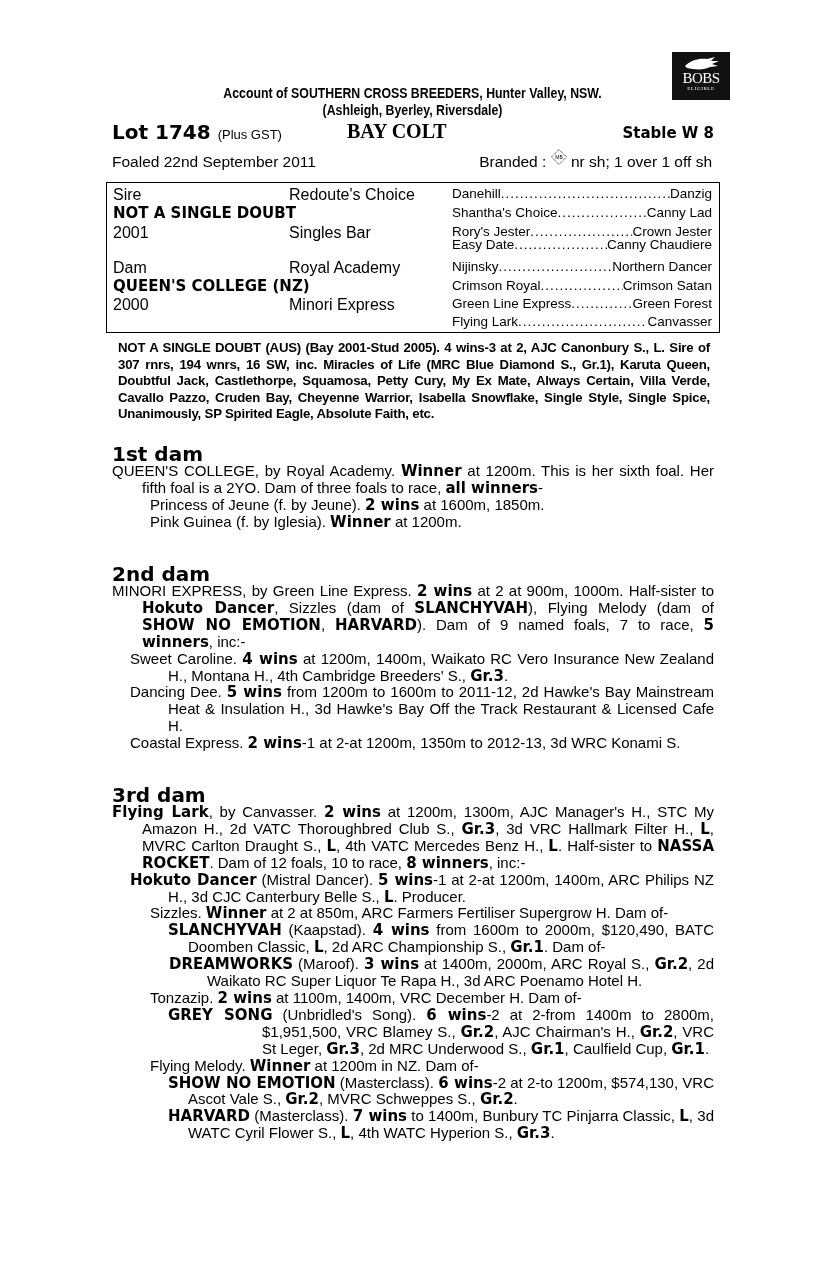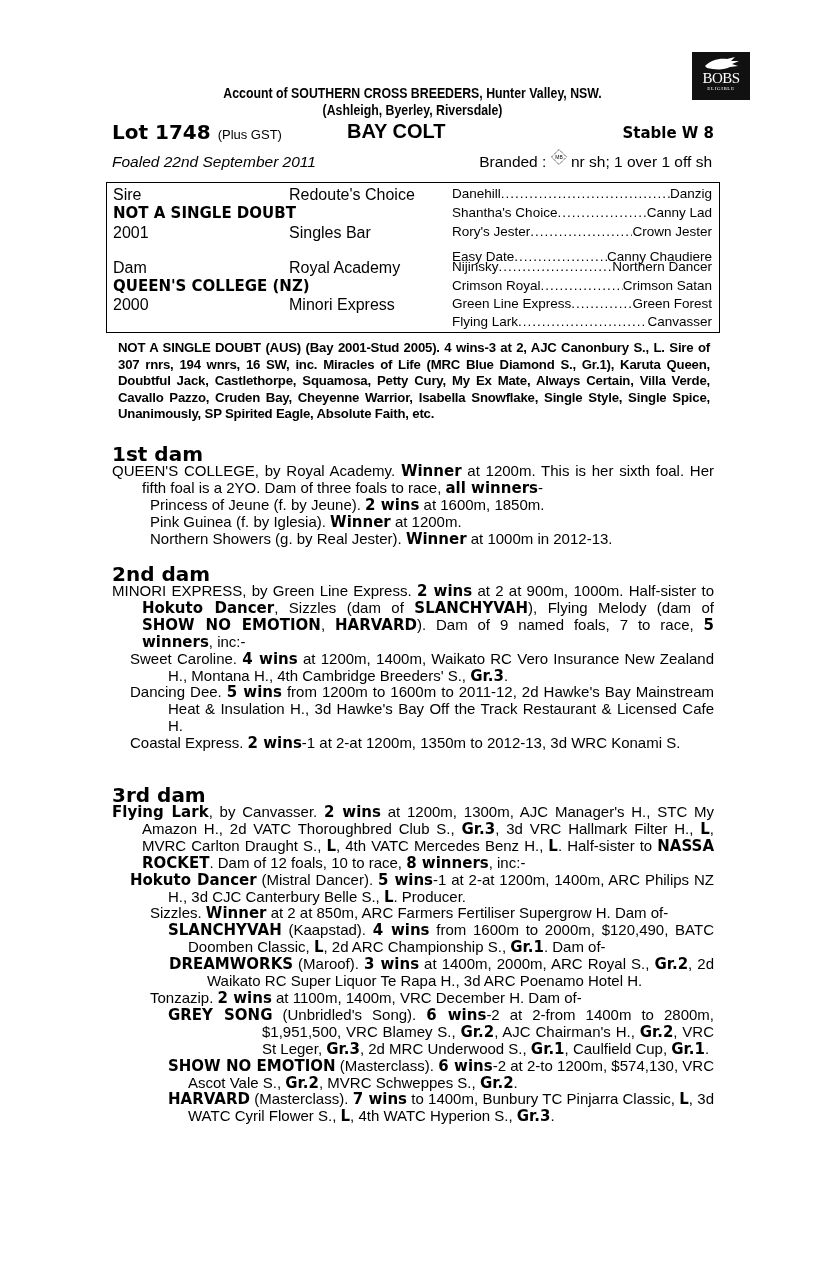--- a/index.html
+++ b/index.html
@@ -1,29 +1,29 @@
 <!DOCTYPE html>
 <html><head>
 <meta charset="utf-8">
 <style>
   html, body { margin:0; padding:0; background:#ffffff; }
   body { width:827px; height:1270px; position:relative; overflow:hidden; color:#000; font-family:"Liberation Sans", sans-serif; }
   .page { position:absolute; left:0; top:0; width:827px; height:1270px; }
-  .logo { position:absolute; left:692px; top:52px; width:58px; height:48px; background:#111; color:#fff; text-align:center; }
+  .logo { position:absolute; left:672px; top:52px; width:58px; height:48px; background:#111; color:#fff; text-align:center; }
   .logo svg { display:block; margin:4px auto 0; }
   .logo .bobs { font-family:"Liberation Serif", serif; font-size:15px; line-height:13px; letter-spacing:-0.5px; }
   .logo .elig { font-family:"Liberation Serif", serif; font-size:5px; letter-spacing:0.6px; line-height:7px; }
   .account { position:absolute; left:140px; width:545px; top:85px; text-align:center; font-family:"Liberation Sans", sans-serif; font-weight:bold; font-size:14px; line-height:17px; transform:scaleX(0.88); transform-origin:center top; }
   .lot-row { position:absolute; left:112px; top:120px; width:602px; height:26px; }
   .lot-num { position:absolute; left:0; top:0; font-family:"DejaVu Sans", sans-serif; font-weight:bold; font-size:20px; }
   .lot-gst { font-family:"Liberation Sans", sans-serif; font-weight:normal; font-size:13px; }
-  .colt { position:absolute; left:235px; top:0; font-family:Liberation Sans, sans-serif; font-weight:bold; font-size:20px; }
+  .colt { position:absolute; left:235px; top:0; font-family:Liberation Serif, serif; font-weight:bold; font-size:20px; }
   .stable { position:absolute; right:0; top:4px; font-family:"DejaVu Sans", sans-serif; font-weight:bold; font-size:15px; }
   .foaled-row { position:absolute; left:112px; top:153px; width:600px; font-size:15.5px; }
-  .foaled { position:absolute; left:0; top:0;font-style:italic; }
+  .foaled { position:absolute; left:0; top:0; }
   .branded { position:absolute; right:0; top:0; white-space:nowrap; }
   .brand-mark { display:inline-block; position:relative; top:-6px; width:16px; height:16px; vertical-align:middle; }
   .ped-box { position:absolute; left:106px; top:182px; width:612px; height:149px; border:1.5px solid #000; }
   .ped { position:absolute; font-size:16px; white-space:nowrap; }
   .ped.big { font-family:"DejaVu Sans", sans-serif; font-weight:bold; font-size:15px; }
   .gp { position:absolute; left:345px; width:260px; font-size:13.5px; display:flex; white-space:nowrap; }
   .gp .dots { flex:1; overflow:hidden; }
   .gp .dots::before { content:"................................................................................................"; letter-spacing:1px; }
   .sire-summary { position:absolute; left:118px; top:340px; width:592px; font-family:Liberation Sans, sans-serif; font-weight:bold; font-size:13.2px; line-height:16.6px; text-align:justify; letter-spacing:-0.2px; }
   .section { position:absolute; left:112px; width:602px; font-size:15px; line-height:16.9px; }
@@ -97,21 +97,21 @@
     <div class="gp" style="top:22px">
         <span>Shantha's Choice</span>
         <span class="dots"></span>
         <span>Canny Lad</span>
       </div>
     <div class="gp" style="top:41px">
         <span>Rory's Jester</span>
         <span class="dots"></span>
         <span>Crown Jester</span>
       </div>
-    <div class="gp" style="top:66px">
+    <div class="gp" style="top:54px">
         <span>Easy Date</span>
         <span class="dots"></span>
         <span>Canny Chaudiere</span>
       </div>
     <div class="gp" style="top:76px">
         <span>Nijinsky</span>
         <span class="dots"></span>
         <span>Northern Dancer</span>
       </div>
     <div class="gp" style="top:95px">
@@ -131,39 +131,39 @@
       </div>
   </div>
 
   <div class="sire-summary">NOT A SINGLE DOUBT (AUS) (Bay 2001-Stud 2005). 4 wins-3 at 2, AJC Canonbury S., L. Sire of 307 rnrs, 194 wnrs, 16 SW, inc. Miracles of Life (MRC Blue Diamond S., Gr.1), Karuta Queen, Doubtful Jack, Castlethorpe, Squamosa, Petty Cury, My Ex Mate, Always Certain, Villa Verde, Cavallo Pazzo, Cruden Bay, Cheyenne Warrior, Isabella Snowflake, Single Style, Single Spice, Unanimously, SP Spirited Eagle, Absolute Faith, etc.</div>
 
   <div class="section" style="top:446px">
     <h3>1st dam</h3>
     <div class="para l0"><span>QUEEN'S COLLEGE, by Royal Academy. </span><span class="b">Winner</span><span> at 1200m. This is her sixth foal. Her fifth foal is a 2YO. Dam of three foals to race, </span><span class="b">all winners</span><span>-</span></div>
     <div class="para l2"><span>Princess of Jeune (f. by Jeune). </span><span class="b">2 wins</span><span> at 1600m, 1850m.</span></div>
     <div class="para l2"><span>Pink Guinea (f. by Iglesia). </span><span class="b">Winner</span><span> at 1200m.</span></div>
-    <div class="para l2"><span>Northern Showers (g. by Real Jester). </span><span class="b">Winner</span><span> at 1000m in 2012-13.</span></div>
   </div>
 
   <div class="section" style="top:566px">
     <h3>2nd dam</h3>
     <div class="para l0"><span>MINORI EXPRESS, by Green Line Express. </span><span class="b">2 wins</span><span> at 2 at 900m, 1000m. Half-sister to </span><span class="b">Hokuto Dancer</span><span>, Sizzles (dam of </span><span class="b">SLANCHYVAH</span><span>), Flying Melody (dam of </span><span class="b">SHOW NO EMOTION</span><span>, </span><span class="b">HARVARD</span><span>). Dam of 9 named foals, 7 to race, </span><span class="b">5 winners</span><span>, inc:-</span></div>
     <div class="para l1"><span>Sweet Caroline. </span><span class="b">4 wins</span><span> at 1200m, 1400m, Waikato RC Vero Insurance New Zealand H., Montana H., 4th Cambridge Breeders' S., </span><span class="b">Gr.3</span><span>.</span></div>
     <div class="para l1"><span>Dancing Dee. </span><span class="b">5 wins</span><span> from 1200m to 1600m to 2011-12, 2d Hawke's Bay Mainstream Heat &amp; Insulation H., 3d Hawke's Bay Off the Track Restaurant &amp; Licensed Cafe H.</span></div>
     <div class="para l1"><span>Coastal Express. </span><span class="b">2 wins</span><span>-1 at 2-at 1200m, 1350m to 2012-13, 3d WRC Konami S.</span></div>
   </div>
 
   <div class="section" style="top:787px">
     <h3>3rd dam</h3>
     <div class="para l0"><span class="b">Flying Lark</span><span>, by Canvasser. </span><span class="b">2 wins</span><span> at 1200m, 1300m, AJC Manager's H., STC My Amazon H., 2d VATC Thoroughbred Club S., </span><span class="b">Gr.3</span><span>, 3d VRC Hallmark Filter H., </span><span class="b">L</span><span>, MVRC Carlton Draught S., </span><span class="b">L</span><span>, 4th VATC Mercedes Benz H., </span><span class="b">L</span><span>. Half-sister to </span><span class="b">NASSA ROCKET</span><span>. Dam of 12 foals, 10 to race, </span><span class="b">8 winners</span><span>, inc:-</span></div>
     <div>
         <div class="para l1"><span class="b">Hokuto Dancer</span><span> (Mistral Dancer). </span><span class="b">5 wins</span><span>-1 at 2-at 1200m, 1400m, ARC Philips NZ H., 3d CJC Canterbury Belle S., </span><span class="b">L</span><span>. Producer.</span></div>
         <div class="para l2"><span>Sizzles. </span><span class="b">Winner</span><span> at 2 at 850m, ARC Farmers Fertiliser Supergrow H. Dam of-</span></div>
         <div class="para l3"><span class="b">SLANCHYVAH</span><span> (Kaapstad). </span><span class="b">4 wins</span><span> from 1600m to 2000m, $120,490, BATC Doomben Classic, </span><span class="b">L</span><span>, 2d ARC Championship S., </span><span class="b">Gr.1</span><span>. Dam of-</span></div>
         <div class="para l4"><span class="b">DREAMWORKS</span><span> (Maroof). </span><span class="b">3 wins</span><span> at 1400m, 2000m, ARC Royal S., </span><span class="b">Gr.2</span><span>, 2d Waikato RC Super Liquor Te Rapa H., 3d ARC Poenamo Hotel H.</span></div>
         <div class="para l2"><span>Tonzazip. </span><span class="b">2 wins</span><span> at 1100m, 1400m, VRC December H. Dam of-</span></div>
         <div class="para l5"><span class="b">GREY SONG</span><span> (Unbridled's Song). </span><span class="b">6 wins</span><span>-2 at 2-from 1400m to 2800m, $1,951,500, VRC Blamey S., </span><span class="b">Gr.2</span><span>, AJC Chairman's H., </span><span class="b">Gr.2</span><span>, VRC St Leger, </span><span class="b">Gr.3</span><span>, 2d MRC Underwood S., </span><span class="b">Gr.1</span><span>, Caulfield Cup, </span><span class="b">Gr.1</span><span>.</span></div>
+        <div class="para l2"><span>Flying Melody. </span><span class="b">Winner</span><span> at 1200m in NZ. Dam of-</span></div>
         <div class="para l3"><span class="b">SHOW NO EMOTION</span><span> (Masterclass). </span><span class="b">6 wins</span><span>-2 at 2-to 1200m, $574,130, VRC Ascot Vale S., </span><span class="b">Gr.2</span><span>, MVRC Schweppes S., </span><span class="b">Gr.2</span><span>.</span></div>
         <div class="para l3"><span class="b">HARVARD</span><span> (Masterclass). </span><span class="b">7 wins</span><span> to 1400m, Bunbury TC Pinjarra Classic, </span><span class="b">L</span><span>, 3d WATC Cyril Flower S., </span><span class="b">L</span><span>, 4th WATC Hyperion S., </span><span class="b">Gr.3</span><span>.</span></div>
       </div>
   </div>
 
 </div>
 
 </body></html>

